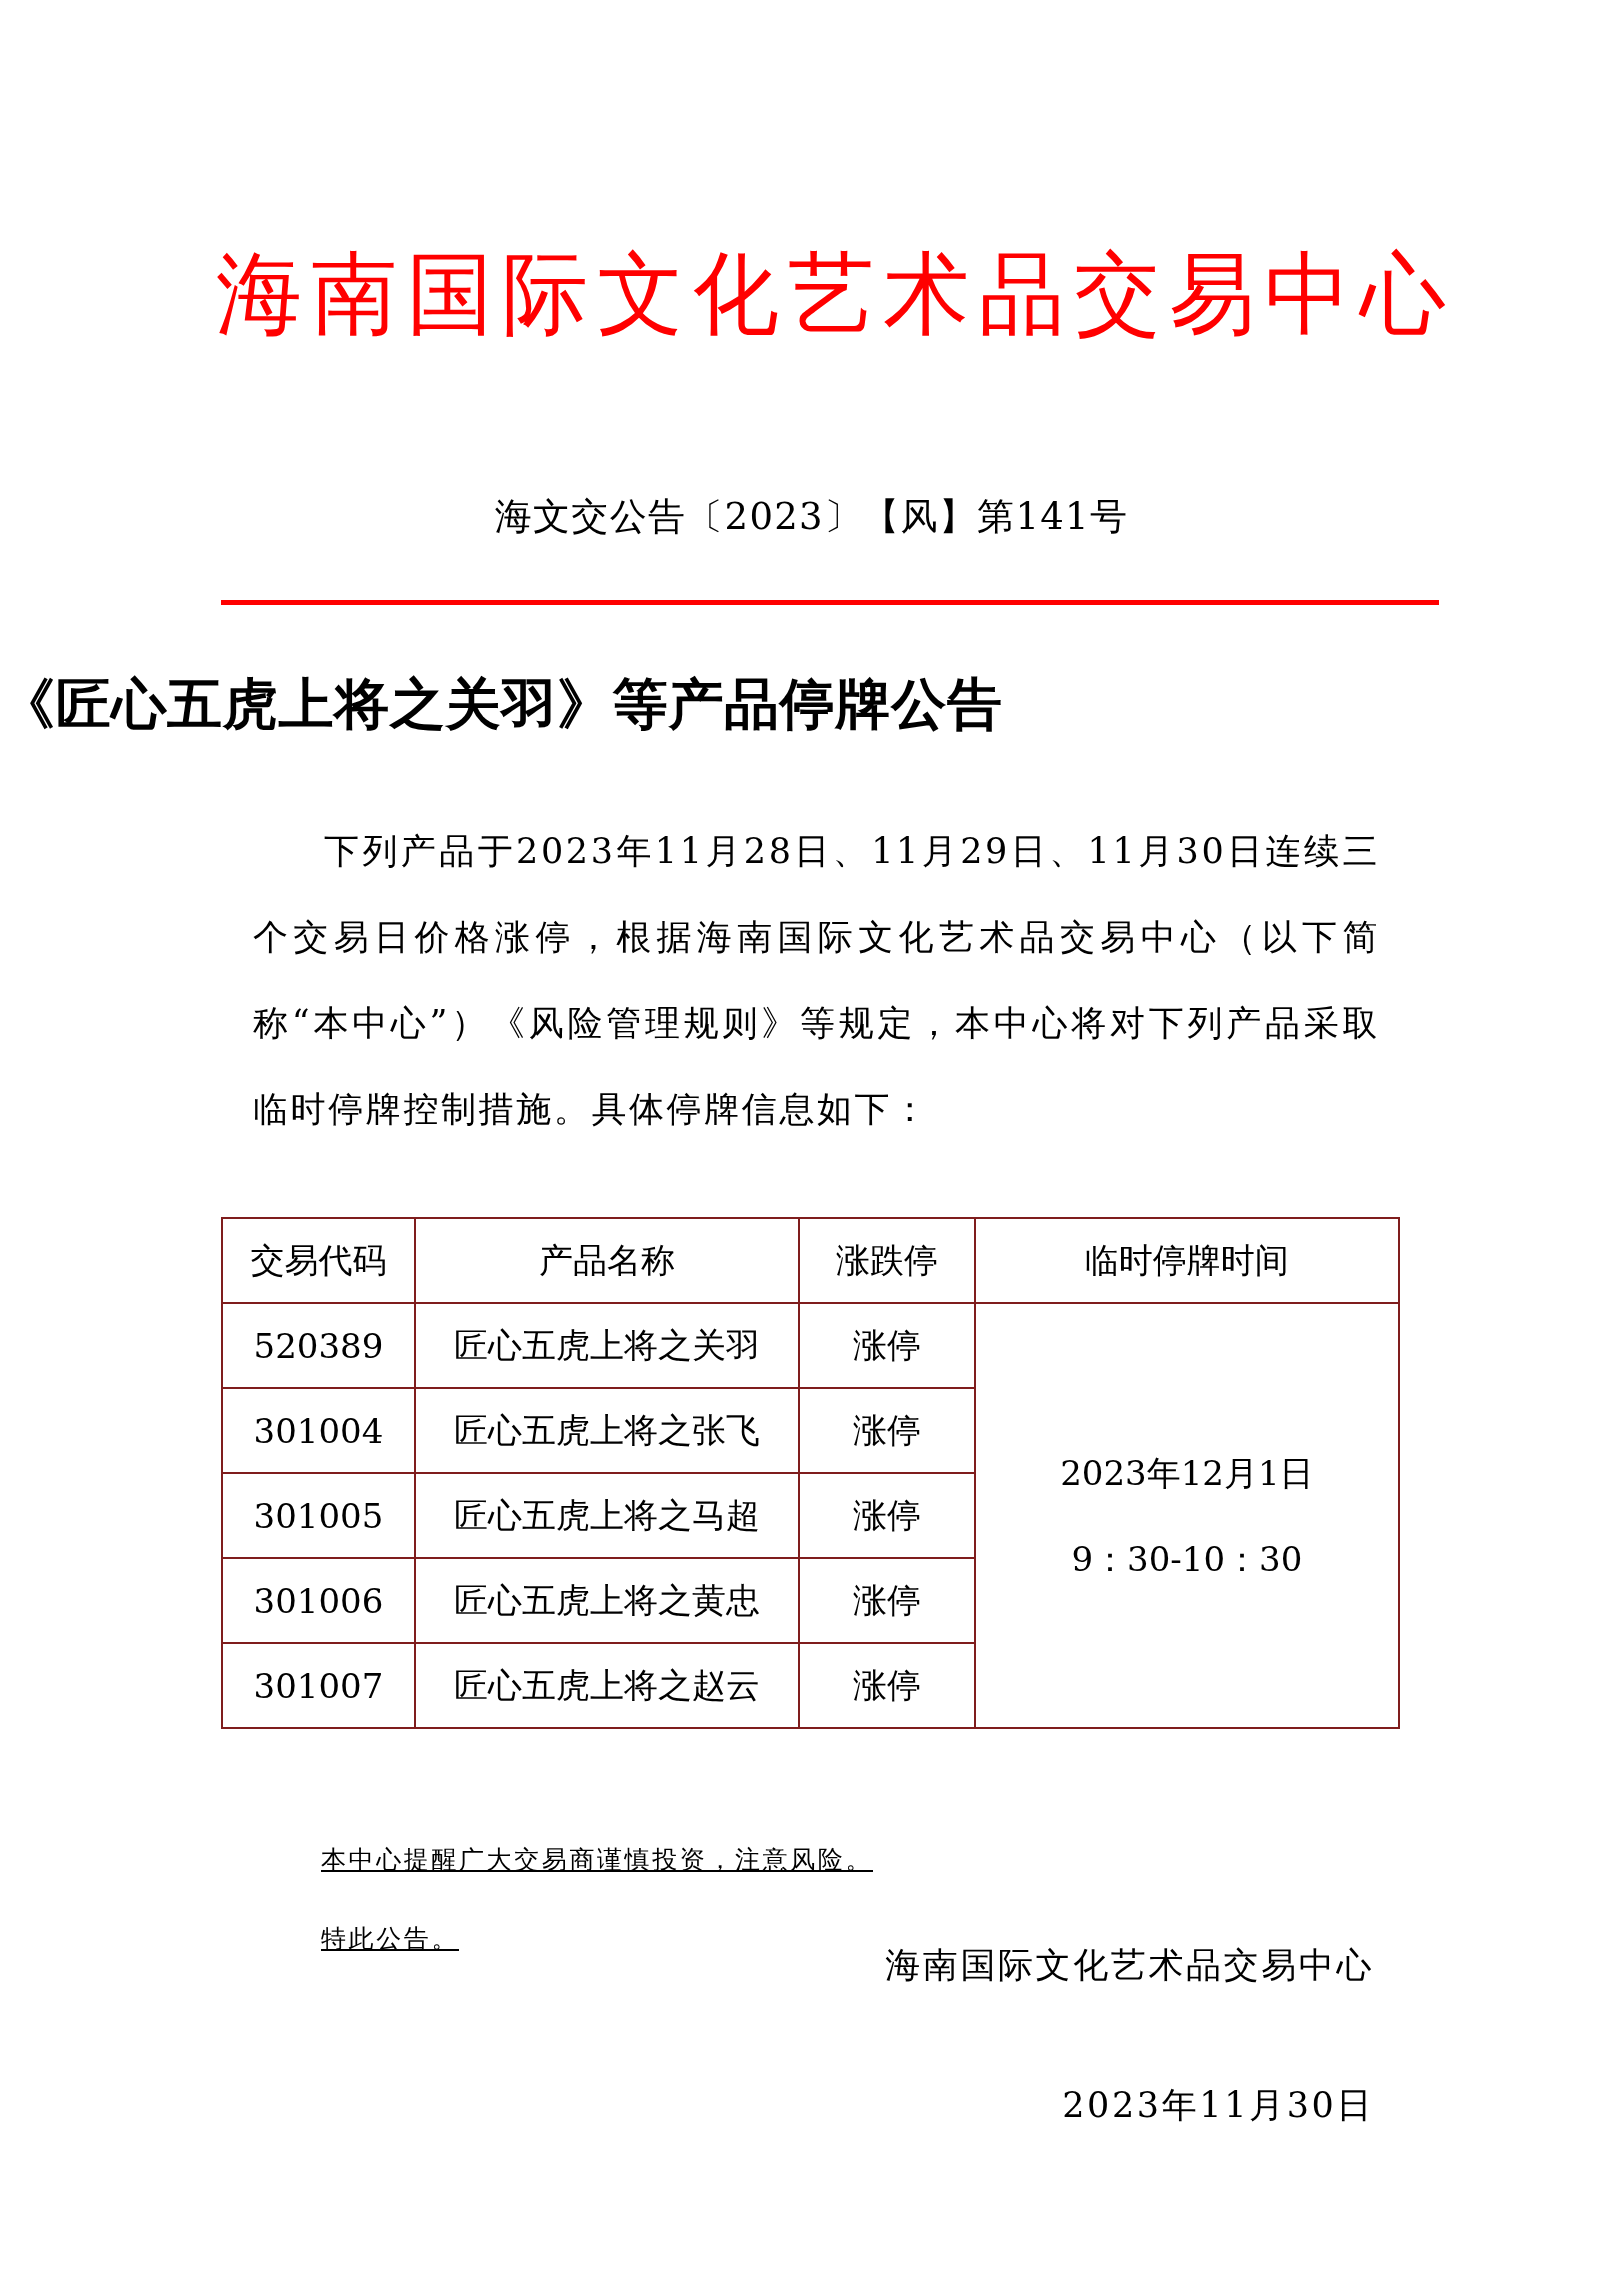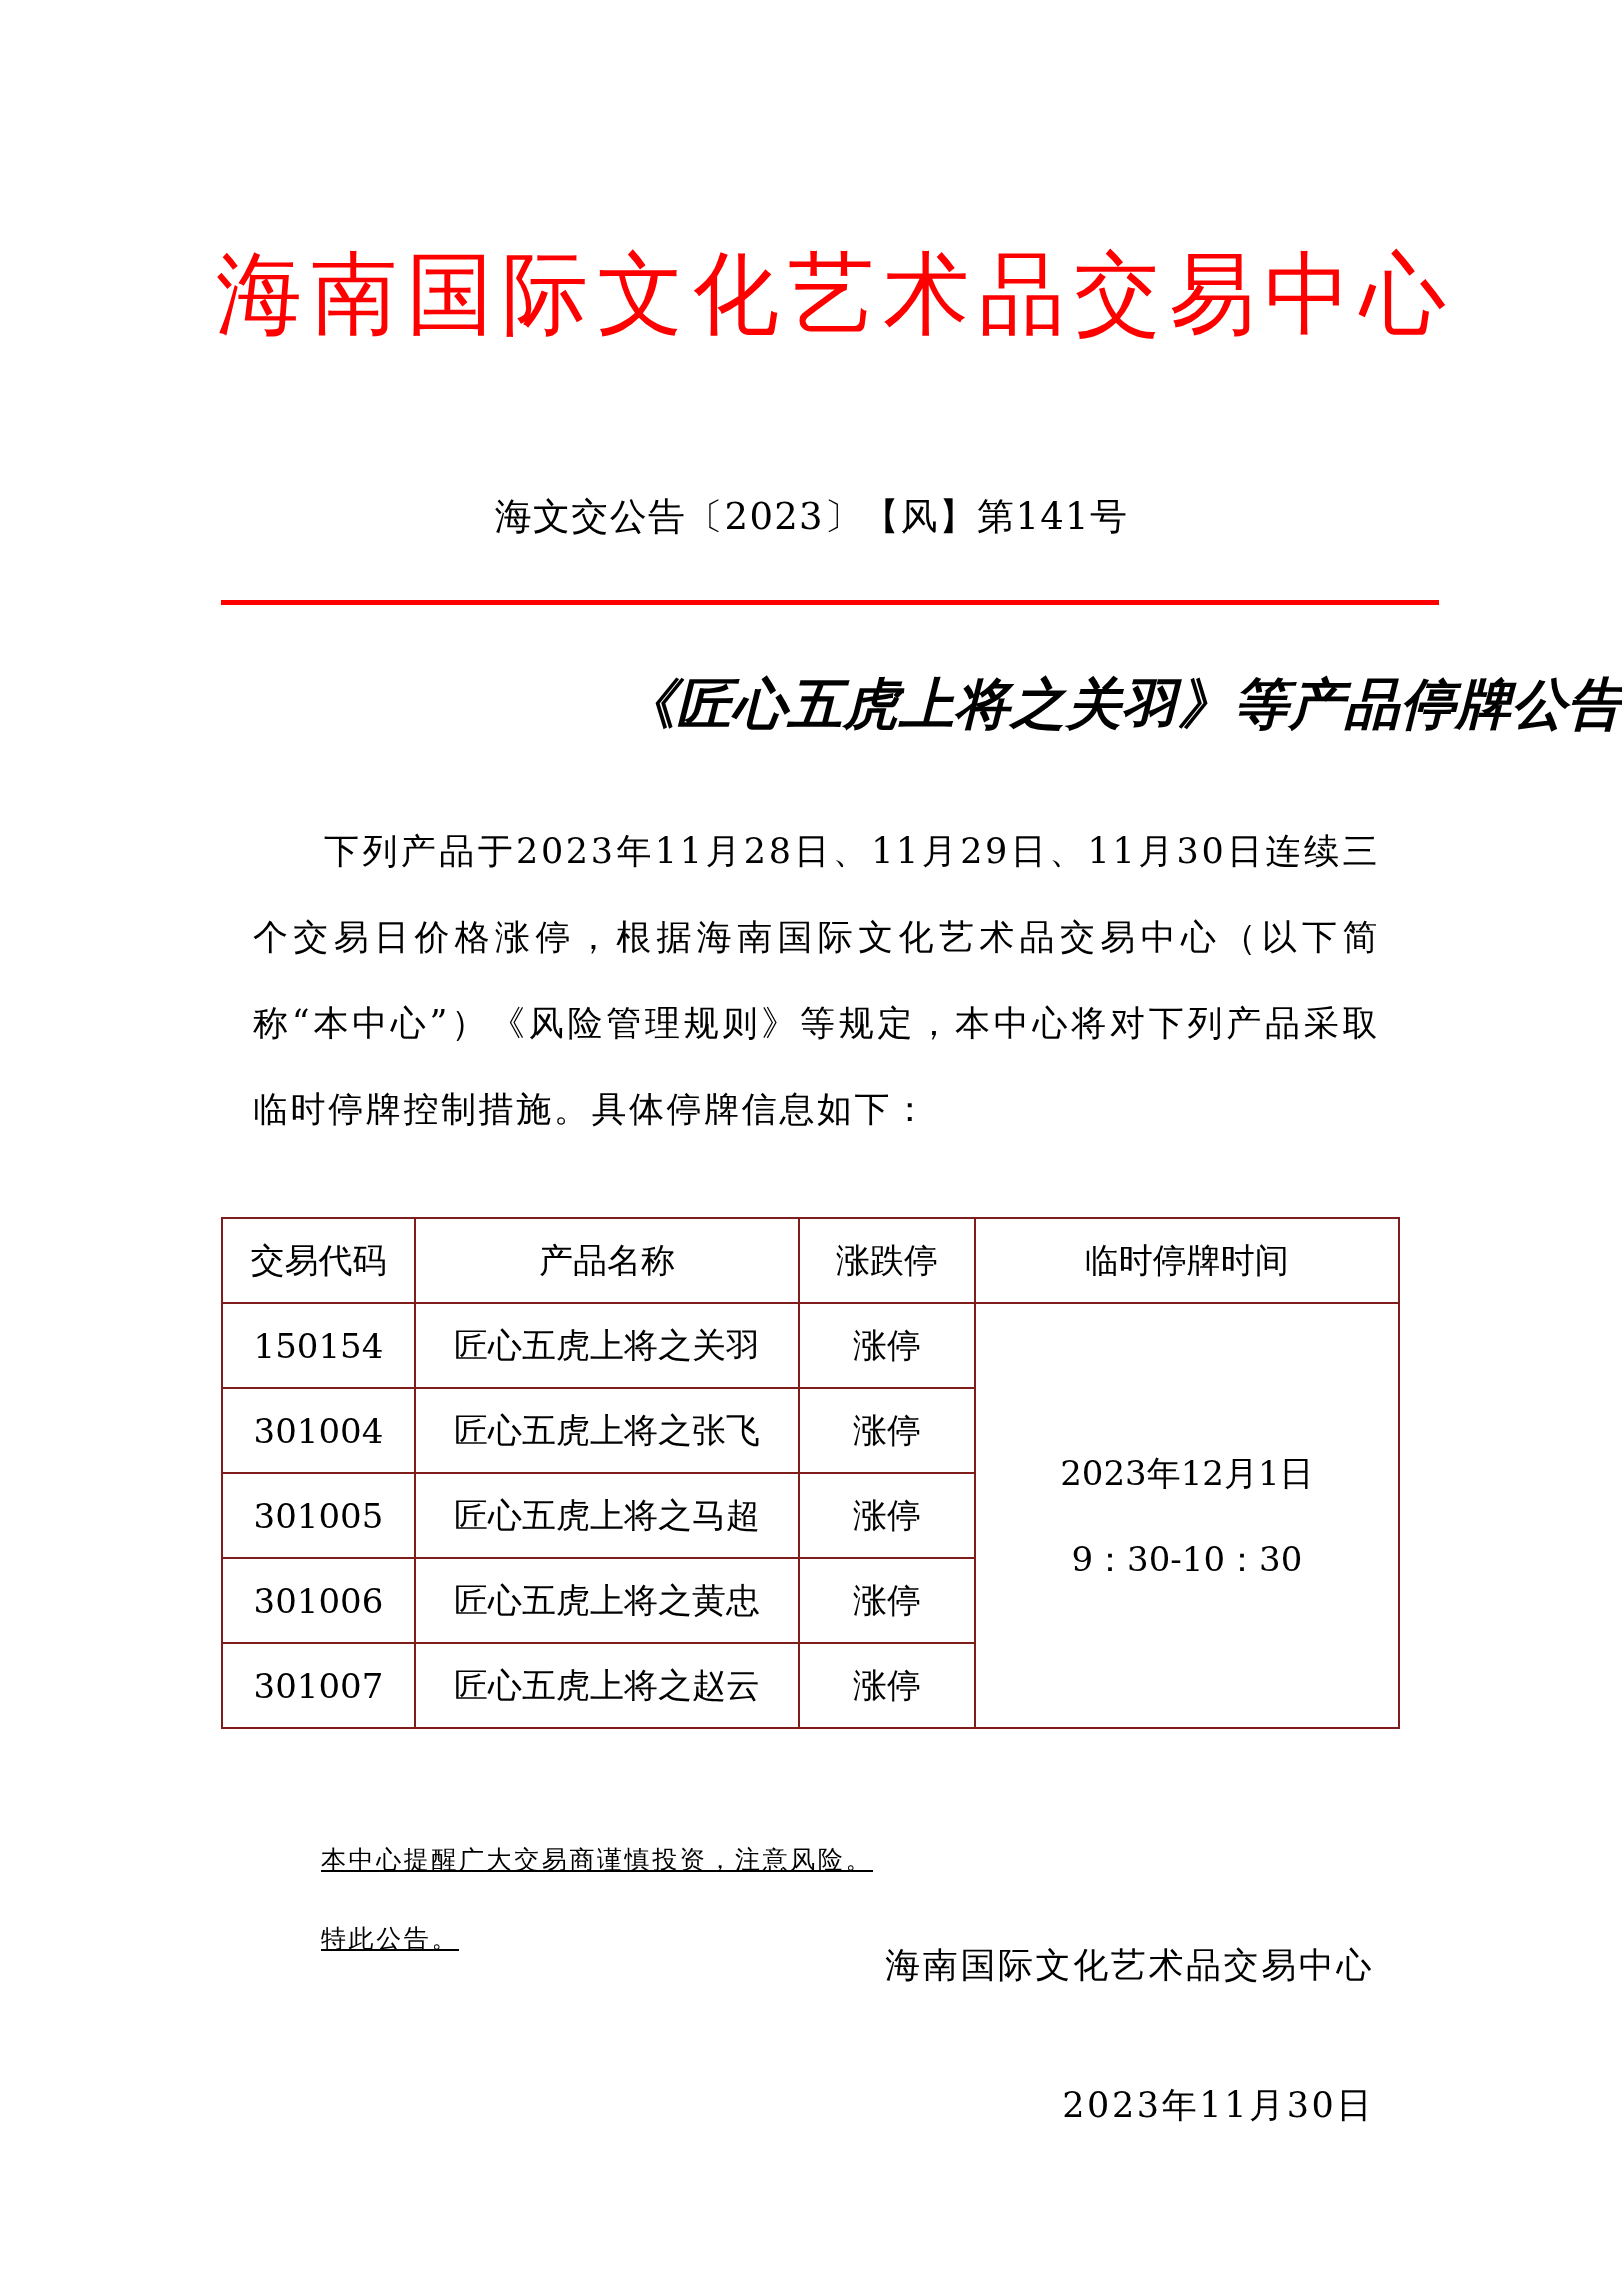--- a/index.html
+++ b/index.html
@@ -7,22 +7,22 @@
          font-family: "DejaVu Serif", "Liberation Serif", serif; color: #000; }
   .abs { position: absolute; }
   .org-title { left: 216px; top: 239px; width: 1230px; height: 111px;
                color: #ff0000; font-size: 86px; line-height: 111px;
                display: flex; justify-content: space-between; align-items: center;
                font-family: "DejaVu Serif", "Liberation Serif", serif; }
   .org-title span { display: inline-block; transform: scaleY(1.05); }
   .doc-no { left: 0; width: 1623px; top: 487px; height: 59px; text-align: center;
             font-size: 37px; line-height: 59px; letter-spacing: 1.3px; }
   .red-rule { left: 221px; top: 600px; width: 1218px; height: 5.2px; background: #ff0000; }
-  .notice-title { left: 0; width: 1623px; top: 664px; height: 79px; text-align: right;
-                  font-size: 55px; font-weight: bold; line-height: 79px; letter-spacing: 0.7px; font-style: italic; }
+  .notice-title { left: 0; width: 1623px; top: 664px; height: 79px; text-align: left;
+                  font-size: 55px; font-weight: bold; line-height: 79px; letter-spacing: 0.7px; }
   .para { left: 247px; width: 1139px; font-size: 35px; line-height: 86px; letter-spacing: 2.6px; }
   .para p { margin: 6px; text-indent: 71px; text-align: justify; }
   table.halt { position: absolute; left: 221px; top: 1217px; width: 1179px;
                border-collapse: collapse; font-size: 34px; }
   table.halt td, table.halt th { border: 2px solid #7f1d1d; text-align: center; vertical-align: middle;
                font-weight: normal; padding: 0; height: 83px; }
   .closing { left: 321px; font-size: 25px; line-height: 59px; letter-spacing: 2.6px; text-decoration: underline; }
   .sign { right: 249px; font-size: 35px; line-height: 59px; text-align: right; letter-spacing: 2.6px; }
 </style>
 </head>
@@ -62,21 +62,21 @@
       <col style="width:425px">
   </colgroup>
   <tbody>
       <tr>
     <th>交易代码</th>
     <th>产品名称</th>
     <th>涨跌停</th>
     <th>临时停牌时间</th>
   </tr>
   <tr>
-    <td>150154</td>
+    <td>520389</td>
     <td>匠心五虎上将之关羽</td>
     <td>涨停</td>
     <td rowspan="5" style="line-height:86px;border-radius:7px;">
       <div>2023年12月1日</div>
       <div>9：30-10：30</div>
     </td>
   </tr>
   <tr>
     <td>301004</td>
     <td>匠心五虎上将之张飞</td>

